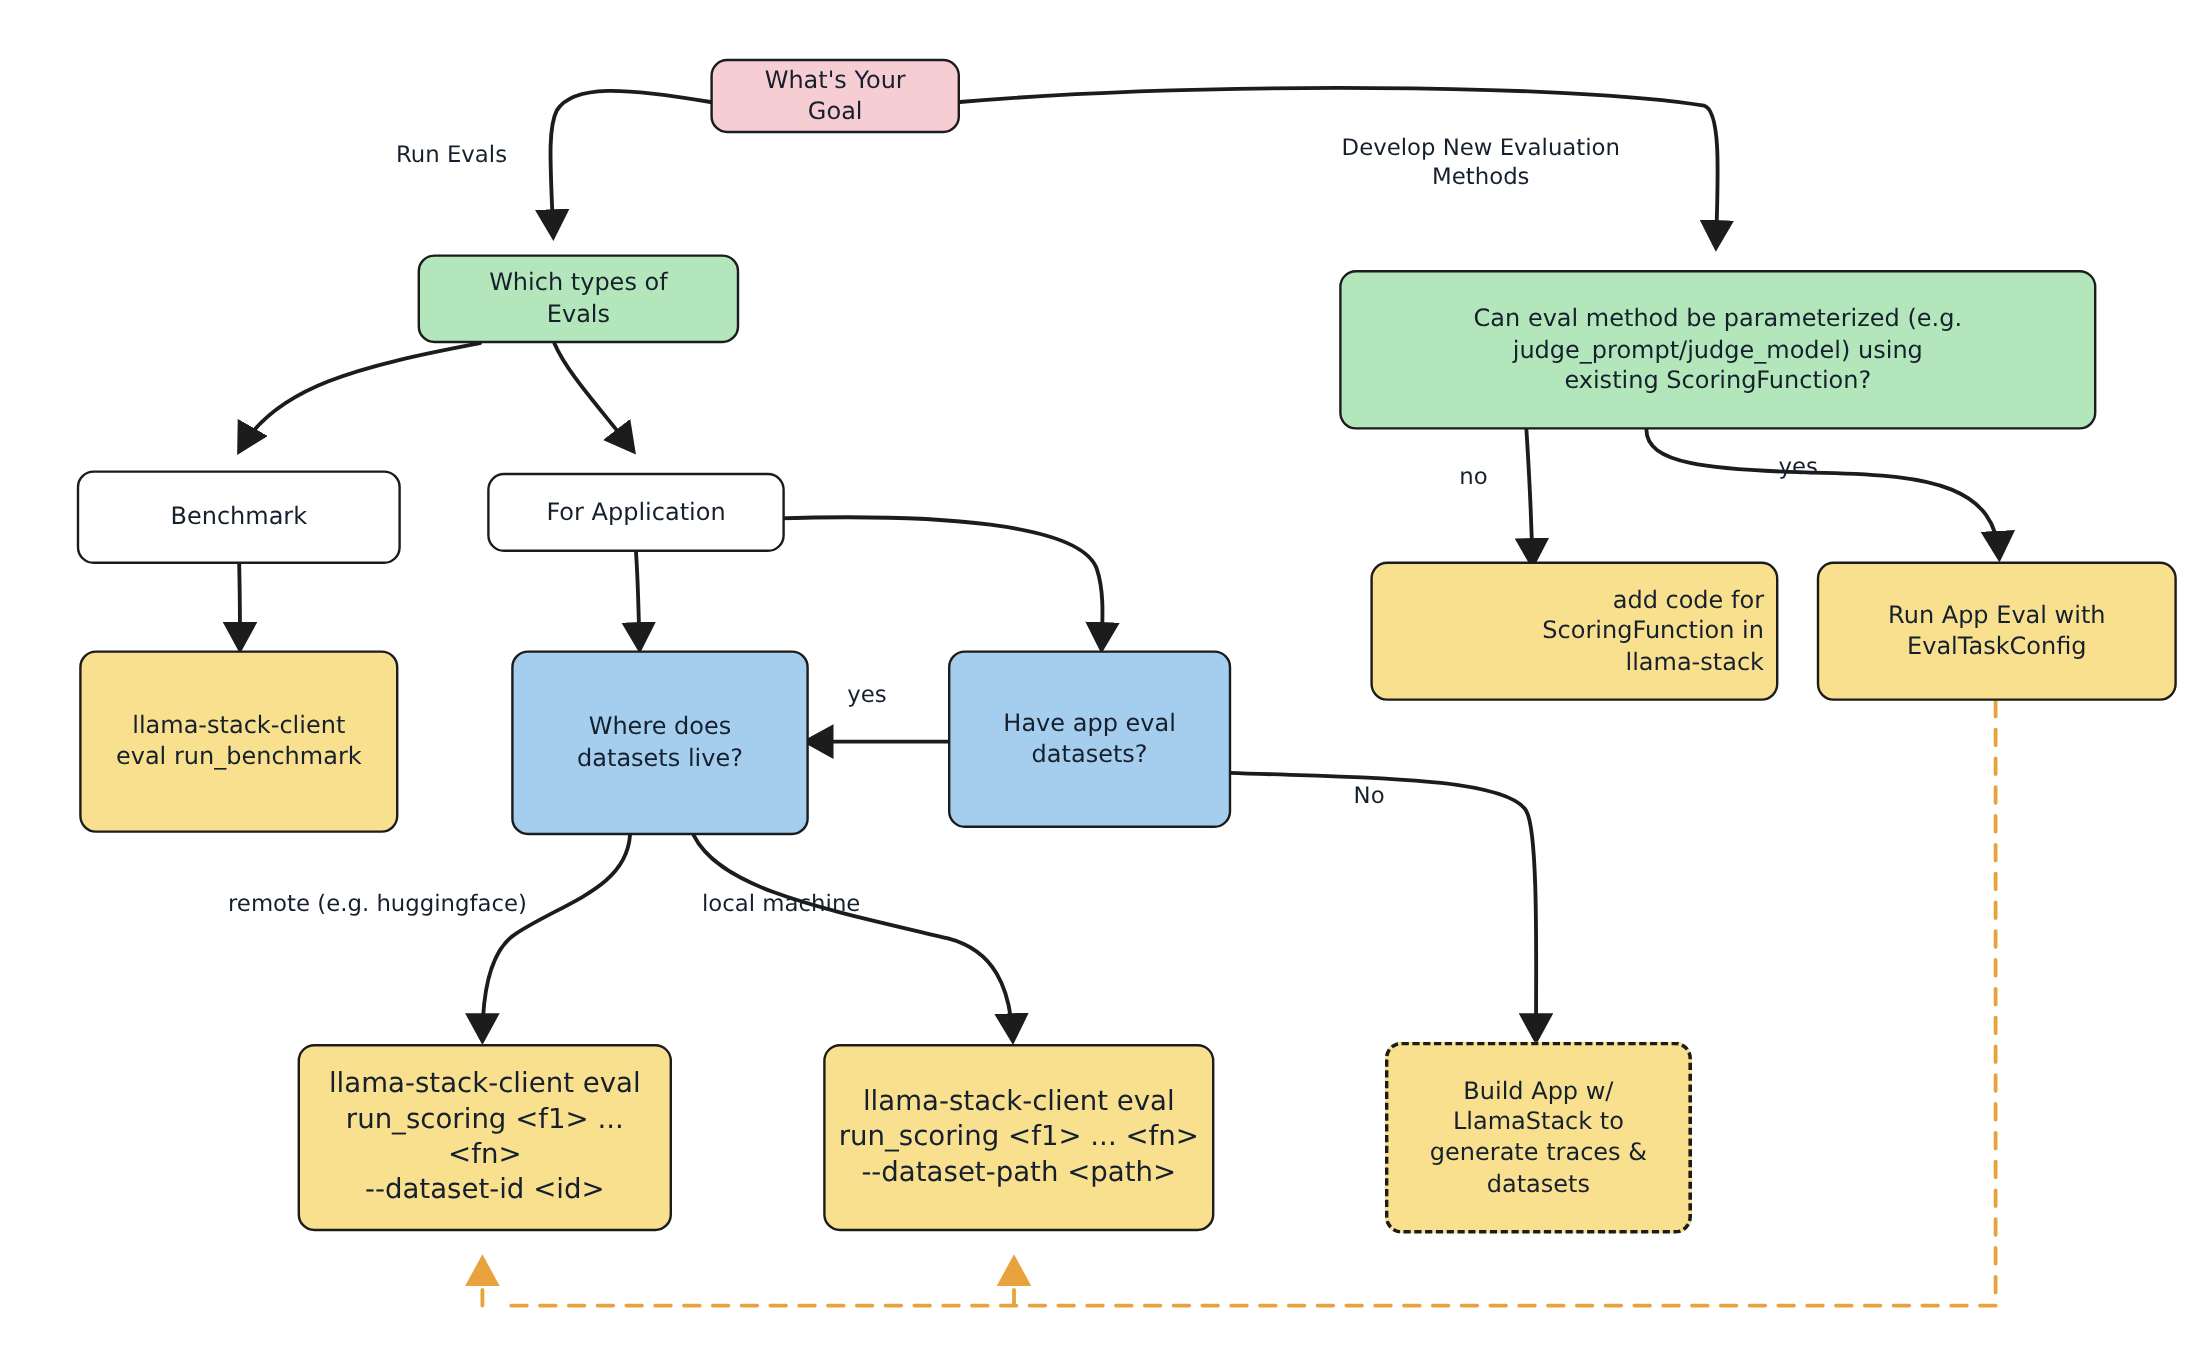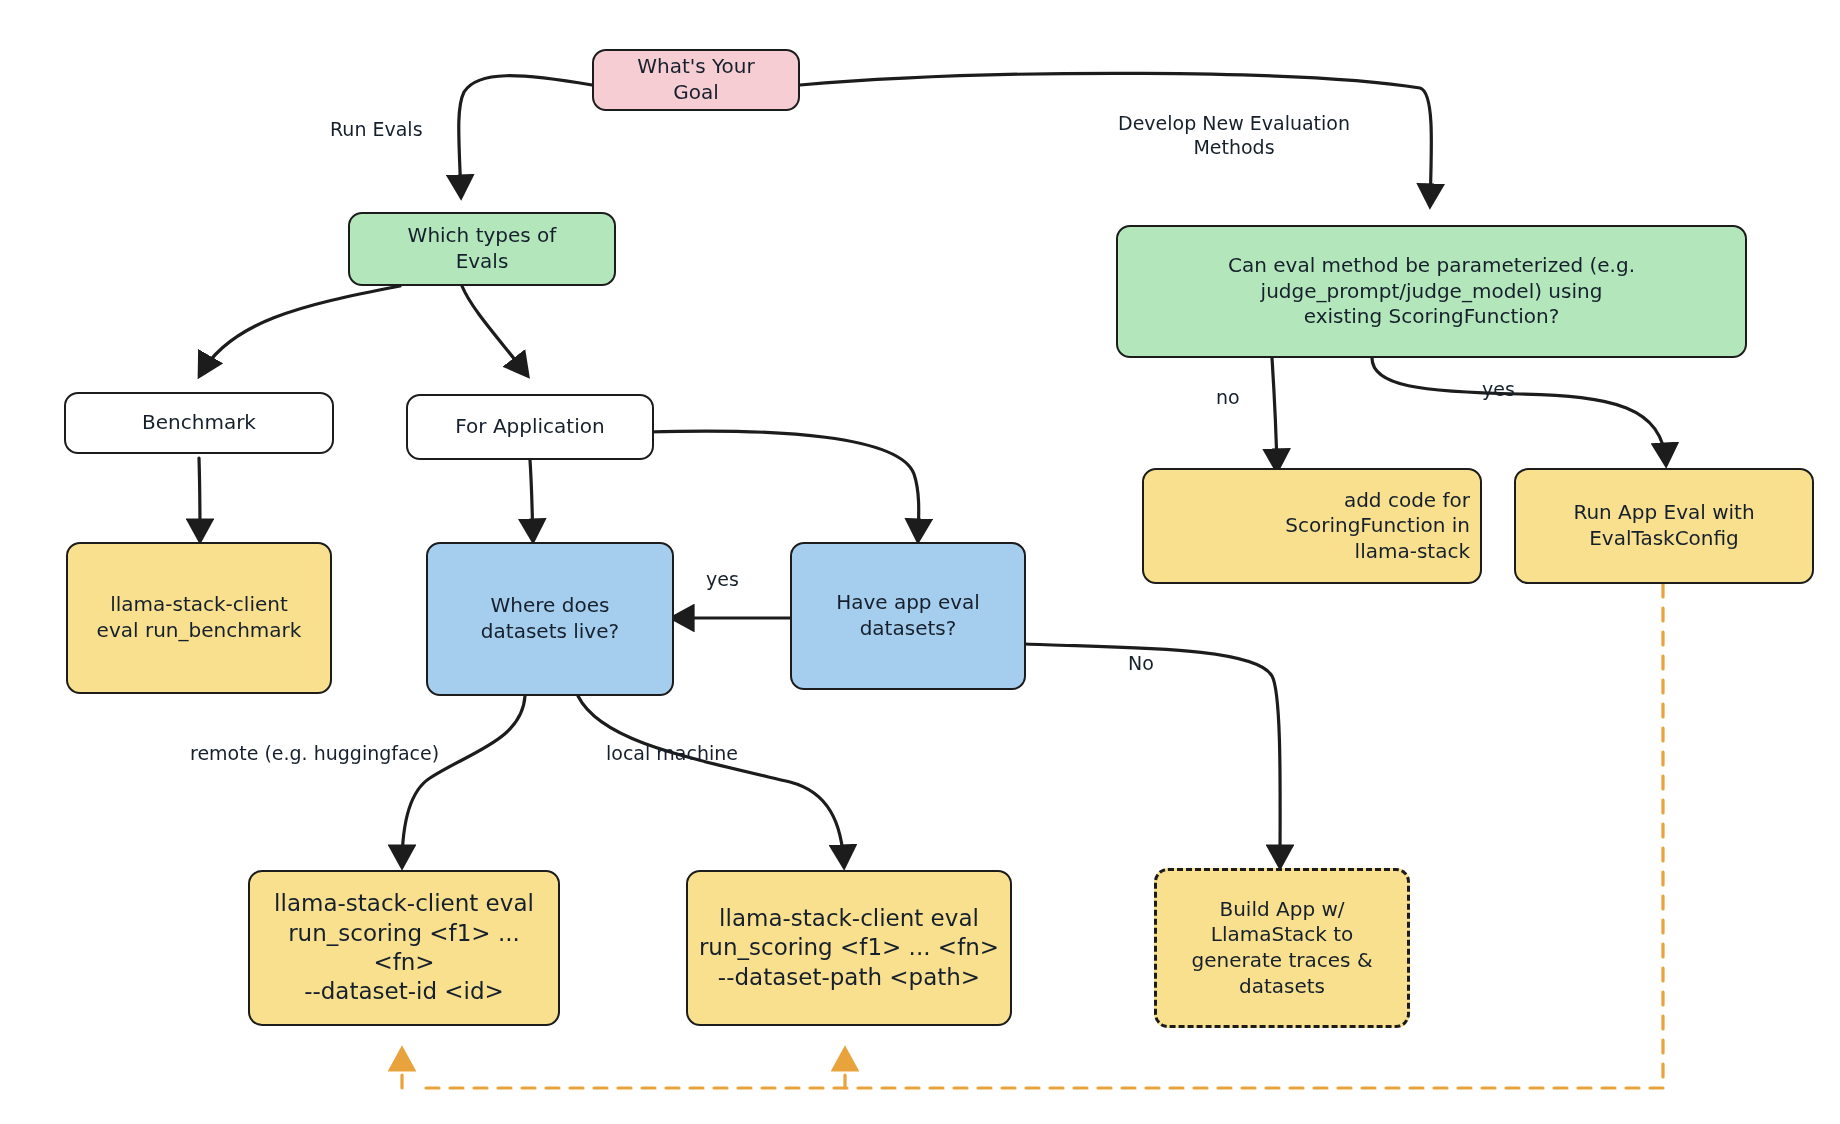--- a/index.html
+++ b/index.html
@@ -124,21 +124,21 @@
     <span style="white-space:pre-line;">Which types of
 Evals</span>
   </div>
 
   <div class="node n-green" style="left:1116px; top:225px; width:631px; height:133px;">
     <span style="white-space:pre-line;">Can eval method be parameterized (e.g.
 judge_prompt/judge_model) using
 existing ScoringFunction?</span>
   </div>
 
-  <div class="node n-white" style="left:64px; top:392px; width:270px; height:62px;">
+  <div class="node n-white" style="left:64px; top:392px; width:270px; height:78px;">
     <span style="white-space:pre-line;">Benchmark</span>
   </div>
 
   <div class="node n-white" style="left:406px; top:394px; width:248px; height:66px;">
     <span style="white-space:pre-line;">For Application</span>
   </div>
 
   <div class="node n-yellow" style="left:1142px; top:468px; width:340px; height:116px;text-align:right;">
     <span style="white-space:pre-line;">add code for
 ScoringFunction in
@@ -185,15 +185,15 @@
   </div>
 
   <div class="edge-label" style="left:330px; top:118px;">Run Evals</div>
   <div class="edge-label" style="left:1118px; top:112px; text-align:center;">Develop New Evaluation
 Methods</div>
   <div class="edge-label" style="left:1216px; top:386px;">no</div>
   <div class="edge-label" style="left:1482px; top:378px;">yes</div>
   <div class="edge-label" style="left:706px; top:568px;">yes</div>
   <div class="edge-label" style="left:1128px; top:652px;">No</div>
   <div class="edge-label" style="left:190px; top:742px;">remote (e.g. huggingface)</div>
-  <div class="edge-label" style="left:606px; top:742px;text-align:center;">local machine</div>
+  <div class="edge-label" style="left:585px; top:742px;text-align:center;">local machine</div>
 
 </div>
 
 </body></html>

